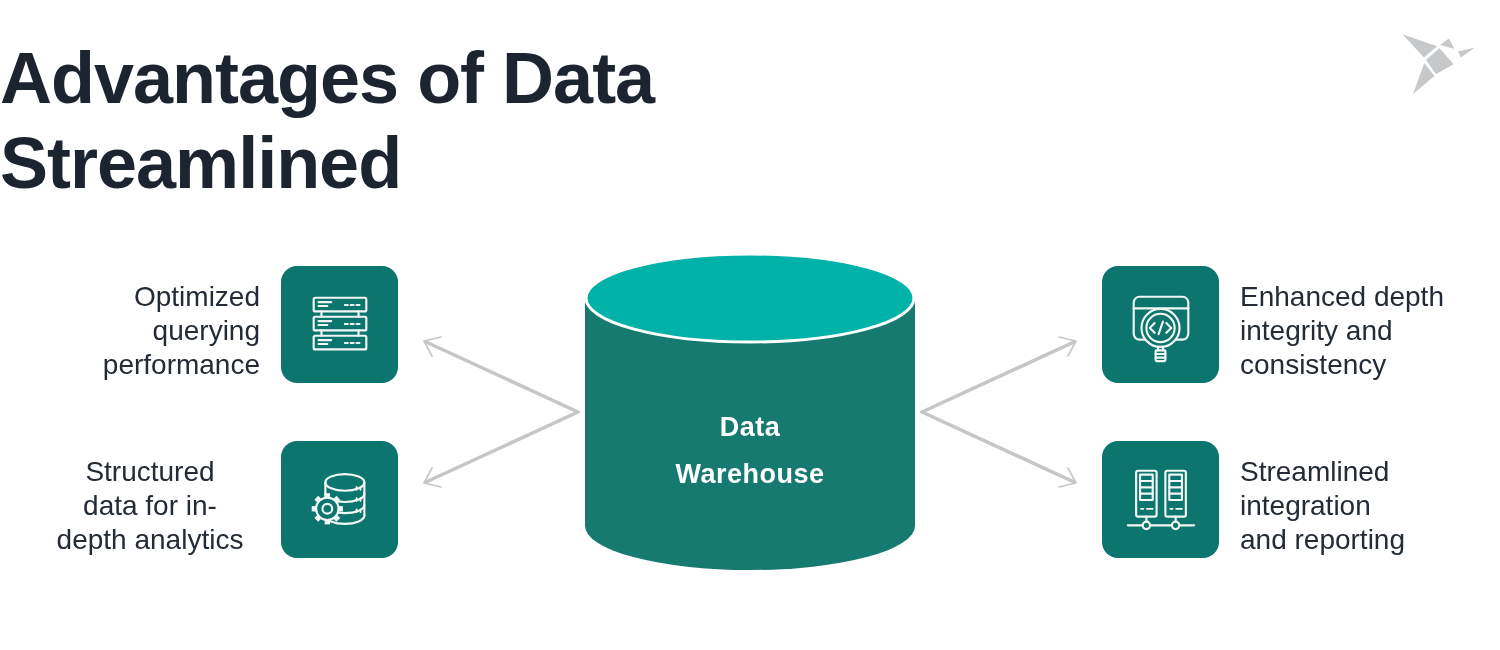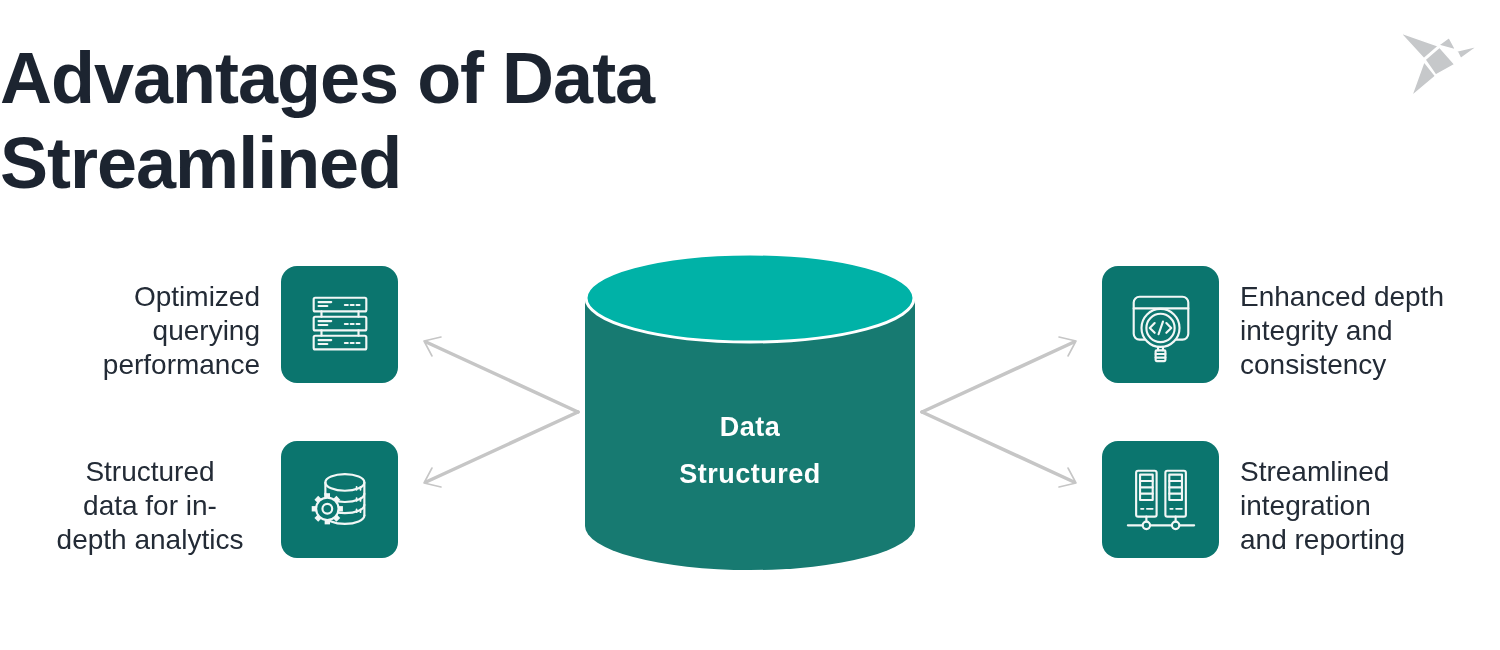--- a/index.html
+++ b/index.html
@@ -105,21 +105,21 @@
       <path class="arrow-line" d="M922,412 L1074,482"></path>
       <path class="arrow-head" d="M1068,468 L1076,483 L1059,487"></path>
     </g>
   </svg>
 
   <svg class="cylinder-svg" width="334" height="322" viewBox="0 0 334 322">
     <path class="cyl-body" d="M2,46 L332,46 L332,274 A165,44 0 0 1 2,274 Z"></path>
     <ellipse class="cyl-top" cx="167" cy="46" rx="164" ry="44"></ellipse>
   </svg>
   <div class="cyl-label">Data
-Structured</div>
+Warehouse</div>
 
   <div class="tile tile-tl">
     <svg width="78" height="78" viewBox="0 0 80 80">
       <g class="ic">
         <rect x="13" y="12" width="54" height="14" rx="1.5"></rect>
         <rect x="13" y="31.5" width="54" height="14" rx="1.5"></rect>
         <rect x="13" y="51" width="54" height="14" rx="1.5"></rect>
         <path d="M21,26 V31.5 M59,26 V31.5 M21,45.5 V51 M59,45.5 V51"></path>
         <path d="M18,16.5 H31 M18,20.5 H27"></path>
         <path d="M18,36 H31 M18,40 H27"></path>

